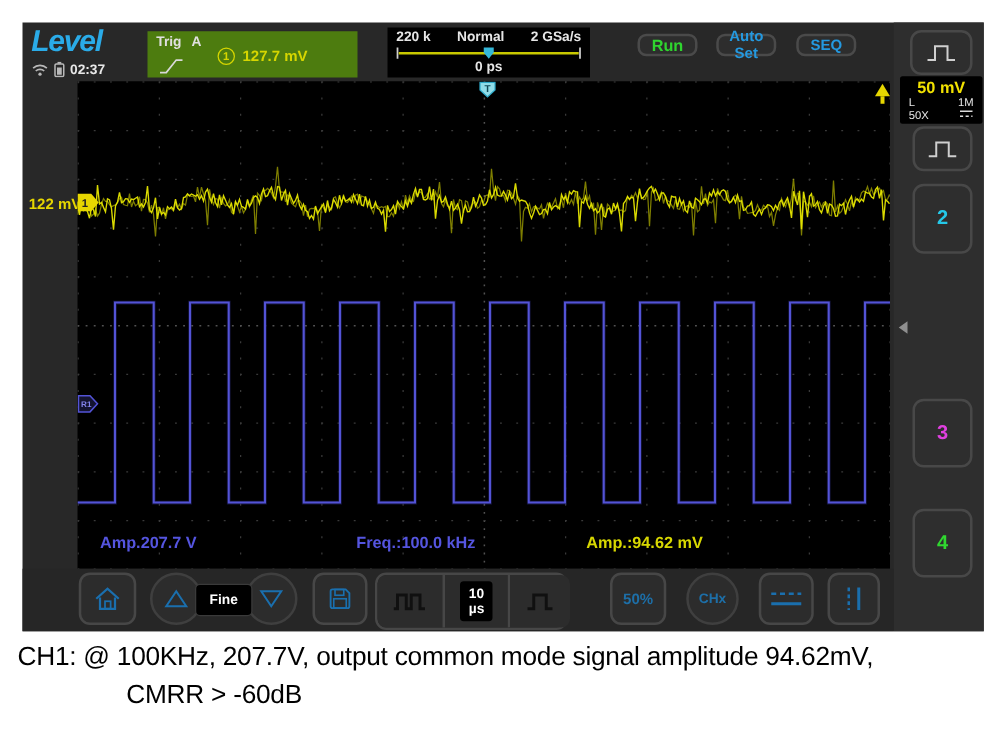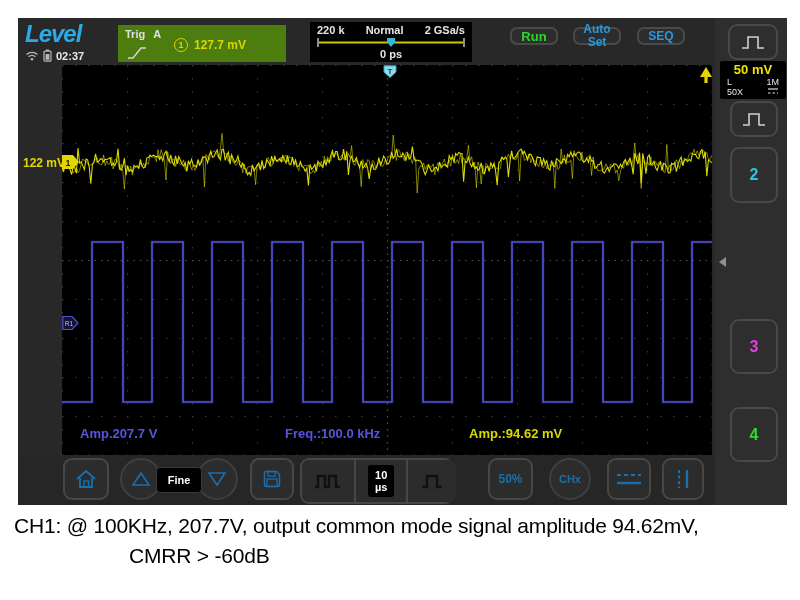--- a/index.html
+++ b/index.html
@@ -80,21 +80,21 @@
   .gcell:first-child{border-radius:7px 0 0 7px;}
   .gcell:last-child{border-radius:0 7px 7px 0;}
   .tbox{background:#000;border-radius:3px;color:#fff;font-size:11px;font-weight:bold;
     padding:4px 7px;}
   .pct{left:470px;width:45px;color:#1d6fa8;font-size:12px;}
   .chx{left:531px;color:#1d6fa8;font-size:11px;}
   .hlines{left:589px;width:44px;}
   .vlines{left:644px;width:42px;}
   
   .caption{position:absolute;left:14px;top:514px;color:#000;font-size:21px;letter-spacing:-0.2px;}
-  .cap2{margin-left:115px;margin-top:6px;}
+  .cap2{margin-left:87px;margin-top:6px;}
 </style>
 </head>
 <body>
 
 <div class="page">
   <div class="scope">
 
     <div class="brand">Level</div>
     <div class="status">
       <svg width="14" height="11">

